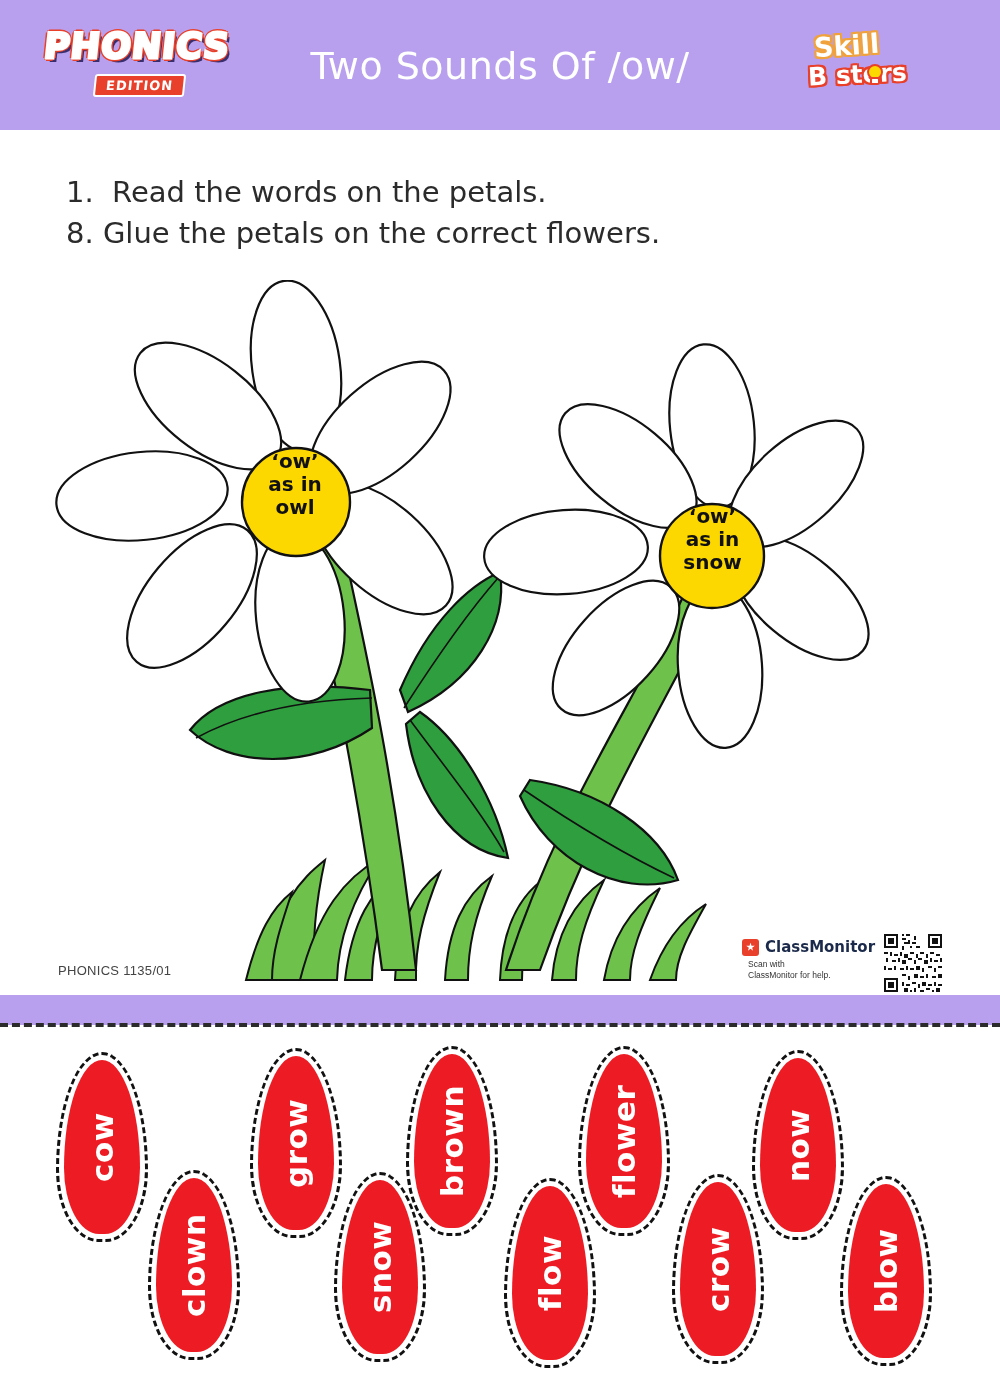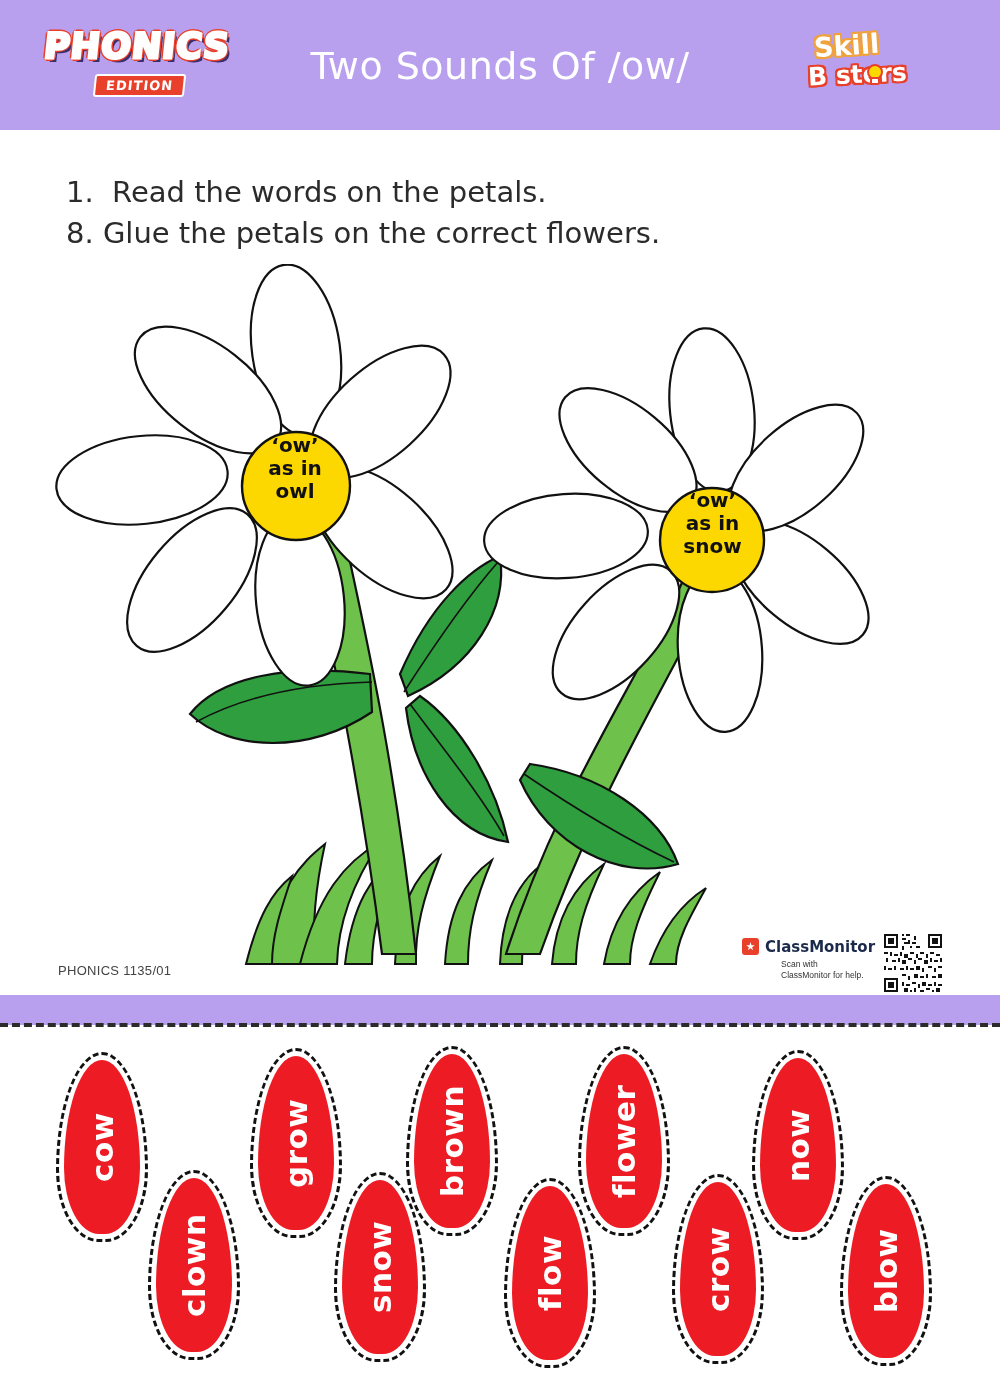--- a/index.html
+++ b/index.html
@@ -94,21 +94,21 @@
     position:absolute;left:66px;top:160px;width:820px;
     color:#2b2b2b;
     font-family:"DejaVu Sans", sans-serif;
     font-size:29px;
     line-height:41px;
     margin-top:12px;
   }
   .instructions div{white-space:pre;}
   
   .art{
-    position:absolute;left:0px;top:264px;width:1000px;height:730px;
+    position:absolute;left:0px;top:280px;width:1000px;height:730px;
   }
   .label-ow{
     position:absolute;
     text-align:center;
     font-family:"DejaVu Sans", sans-serif;
     font-weight:bold;
     font-size:20px;
     line-height:23px;
     color:#111111;
     pointer-events:none;
@@ -117,35 +117,35 @@
   #label-snow{left:655px;top:225px;width:115px;}
   
   .footer-code{
     position:absolute;left:58px;top:963px;
     font-family:"Liberation Sans", sans-serif;
     font-size:13px;color:#444444;letter-spacing:0.3px;
   }
   .cm-block{
     position:absolute;left:742px;top:938px;width:130px;height:52px;
   }
-  .cm-logo-row{display:flex;gap:6px;}
+  .cm-logo-row{display:flex;align-items:center;gap:6px;}
   .cm-mark{
     width:17px;height:17px;background:#e8402a;border-radius:3px;
     position:relative;flex:none;
   }
   .cm-mark:after{
     content:"";position:absolute;left:4px;top:4px;width:9px;height:9px;
     background:#ffffff;
     clip-path:polygon(50% 0%,61% 35%,98% 35%,68% 57%,79% 91%,50% 70%,21% 91%,32% 57%,2% 35%,39% 35%);
   }
   .cm-name{
     font-family:"DejaVu Sans", sans-serif;font-weight:bold;font-size:15px;color:#1b2a4a;
   }
   .cm-sub{
-    margin-top:3px;margin-left:39px;
+    margin-top:3px;margin-left:6px;
     font-family:"Liberation Sans", sans-serif;font-size:8.5px;color:#333333;line-height:11px;
   }
   .qr{
     position:absolute;left:882px;top:932px;width:62px;height:62px;
   }
   
   .divider-band{
     position:absolute;left:0;top:995px;width:1000px;height:30px;
     background:#b8a0ee;
   }

